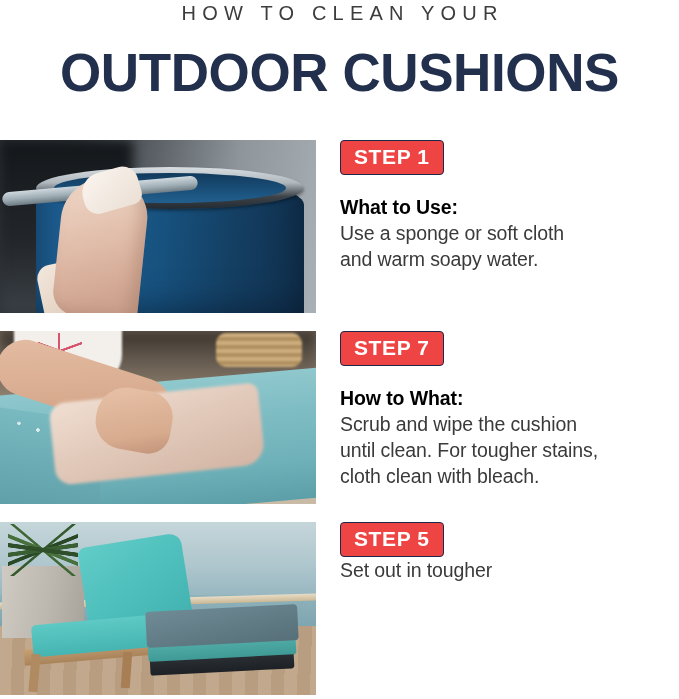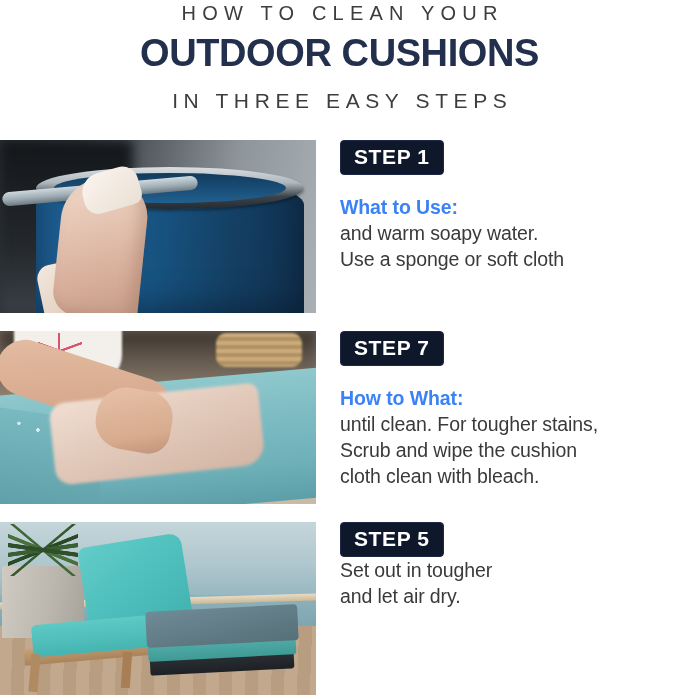--- a/index.html
+++ b/index.html
@@ -26,26 +26,26 @@
     font-size: 20px;
     line-height: 24px;
     letter-spacing: 6.2px;
     color: #3d3d3d;
     font-weight: 400;
     text-indent: 6.2px;
     font-family: "Liberation Sans", sans-serif;
     text-align: center;
   }
   .headline {
-    font-size: 38px;
+    font-size: 53px;
     line-height: 56px;
     font-weight: bold;
     color: #22304D;
     letter-spacing: -0.4px;
-    margin-top: 0;
+    margin-top: 20px;
     text-transform: uppercase;
     white-space: nowrap;
   }
   .subkicker {
     font-size: 21px;
     line-height: 26px;
     letter-spacing: 5.6px;
     color: #3d3d3d;
     font-weight: 400;
     text-indent: 5.6px;
@@ -81,34 +81,34 @@
   }
 
   .step-text {
     position: absolute;
     left: 340px;
     top: 0;
     width: 339px;
   }
   .badge {
     display: inline-block;
-    background: #0f172a;
+    background: #ef4444;
     color: #ffffff;
     font-size: 21px;
     font-weight: bold;
     letter-spacing: 0.6px;
     padding: 5px 13px 6px 13px;
     border-radius: 4px;
     line-height: 22px;
     border: 1px solid #1b2848;
   }
   .step-head {
     font-size: 19.5px;
     font-weight: bold;
-    color: #3b82f6;
+    color: #000000;
     margin-top: 19px;
     line-height: 26px;
     letter-spacing: -0.1px;
   }
   .step-body {
     font-size: 19.5px;
     color: #3a3a3a;
     line-height: 26px;
     letter-spacing: -0.1px;
     font-weight: 400;
@@ -263,21 +263,20 @@
     background: linear-gradient(180deg,#55b0ab 0%, #3f9a96 100%); border-radius:3px; transform: rotate(-3deg);}
   .p3-s3 { position:absolute; left:4px; top:44px; width:144px; height:20px;
     background: linear-gradient(180deg,#2e3338 0%, #1d2125 100%); border-radius:3px; transform: rotate(-3deg);}
 </style>
 </head>
 <body>
 
 <div class="header">
   <div class="kicker">HOW TO CLEAN YOUR</div>
   <div class="headline">OUTDOOR CUSHIONS</div>
-  <div class="subkicker">IN THREE EASY STEPS</div>
 </div>
 
 <div class="steps">
 
   <div class="step-row">
     <div class="photo">
       <div class="scene">
         <div class="p1-bg"></div>
         <div class="p1-bucket"></div>
         <div class="p1-rim"></div>
@@ -285,22 +284,22 @@
         <div class="p1-handle"></div>
         <div class="p1-cloth"></div>
         <div class="p1-hand"></div>
         <div class="p1-cloth2"></div>
       </div>
     </div>
     <div class="step-text">
       <span class="badge">STEP 1</span>
       <div class="step-head">What to Use:</div>
       <div class="step-body">
+        <span class="ln">Use a sponge or soft cloth</span>
         <span class="ln">and warm soapy water.</span>
-        <span class="ln">Use a sponge or soft cloth</span>
       </div>
     </div>
   </div>
 
   <div class="step-row">
     <div class="photo">
       <div class="scene">
         <div class="p2-bg"></div>
         <div class="p2-blurtop"></div>
         <div class="p2-shirt"></div>
@@ -311,22 +310,22 @@
         <div class="p2-drops"></div>
         <div class="p2-arm"></div>
         <div class="p2-rag"></div>
         <div class="p2-hand"></div>
       </div>
     </div>
     <div class="step-text">
       <span class="badge">STEP 7</span>
       <div class="step-head">How to What:</div>
       <div class="step-body">
+        <span class="ln">Scrub and wipe the cushion</span>
         <span class="ln">until clean. For tougher stains,</span>
-        <span class="ln">Scrub and wipe the cushion</span>
         <span class="ln">cloth clean with bleach.</span>
       </div>
     </div>
   </div>
 
   <div class="step-row">
     <div class="photo">
       <div class="scene">
         <div class="p3-sky"></div>
         <div class="p3-water"></div>
@@ -343,18 +342,17 @@
           <div class="p3-s3"></div>
           <div class="p3-s2"></div>
           <div class="p3-s1"></div>
         </div>
       </div>
     </div>
     <div class="step-text">
       <span class="badge">STEP 5</span>
       <div class="step-body">
         <span class="ln">Set out in tougher</span>
-        <span class="ln">and let air dry.</span>
       </div>
     </div>
   </div>
 
 </div>
 
 </body></html>

